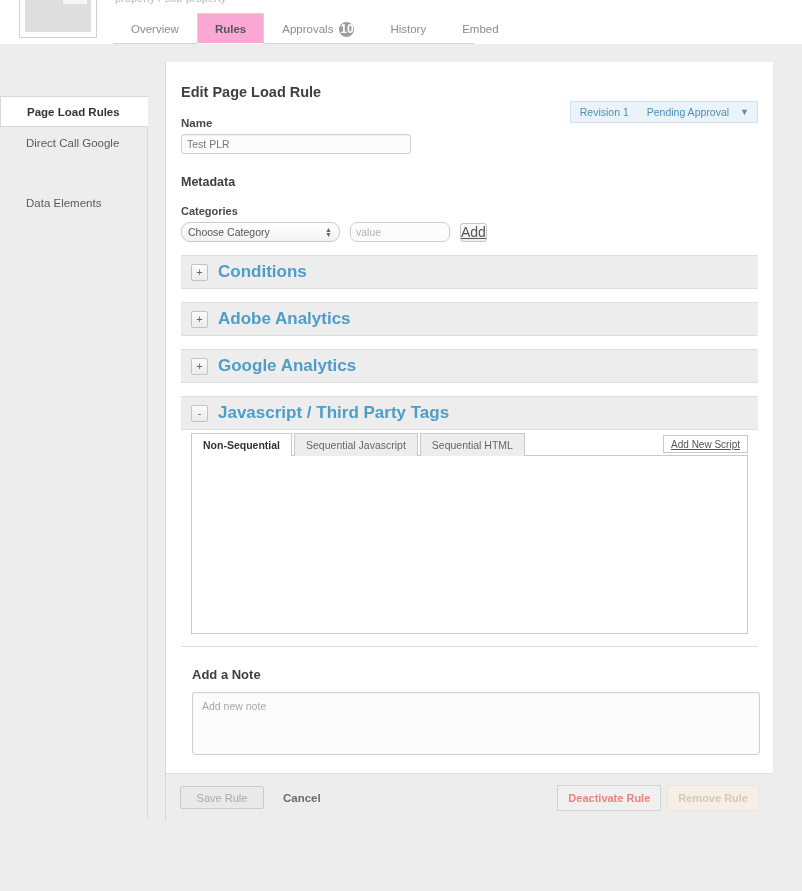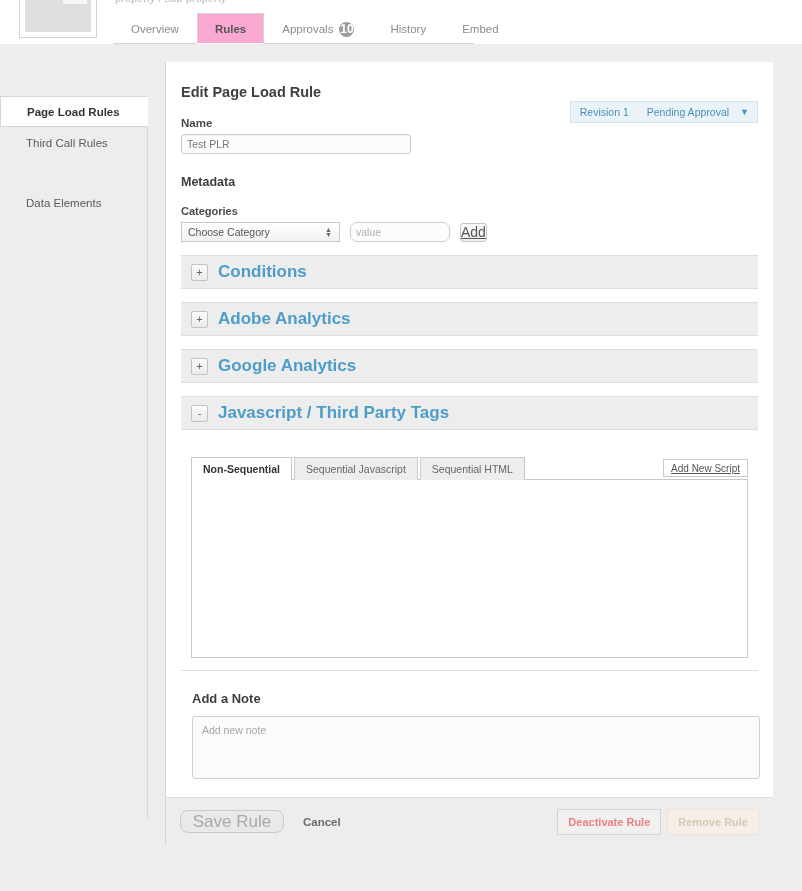--- a/index.html
+++ b/index.html
@@ -213,21 +213,21 @@
     font-weight: bold;
     color: #4a4a4a;
     margin: 16px 0 5px 0;
   }
 
   .cat-row { display: flex; align-items: center; gap: 10px; }
   .select-wrap {
     position: relative;
     width: 159px; height: 20px;
     border: 1px solid #c9c9c9;
-    border-radius: 0;
+    border-radius: 9px;
     background: linear-gradient(#ffffff, #f2f2f2);
     display: flex; align-items: center;
     padding: 0 6px;
     font-size: 10.5px;
     color: #555;
     cursor: pointer;
   }
   .select-arrows {
     position: absolute;
     right: 7px; top: 50%;
@@ -284,22 +284,21 @@
     line-height: 1;
     margin-right: 10px;
   }
   .acc-title {
     font-size: 17px;
     font-weight: bold;
     color: #4d9dc9;
   }
   .acc-body {
     border-bottom: 1px solid #dedede;
-    padding: 12px 10px 12px 10px;
-    margin-top: 14px;
+    padding: 2px 10px 12px 10px;
   }
 
   
   .script-tabs {
     display: flex;
     align-items: flex-end;
     height: 24px;
     position: relative;
   }
   .s-tab {
@@ -370,26 +369,26 @@
   .footer {
     margin-top: 14px;
     height: 48px;
     background: #ededed;
     border-top: 1px solid #dedede;
     display: flex;
     align-items: center;
     padding: 0 14px;
   }
   .btn-save {
-    width: 104px; height: 23px;
+    width: 84px; height: 23px;
     border: 1px solid #cbcbcb;
-    border-radius: 8px;
+    border-radius: 2px;
     background: #e9e9e9;
     color: #a9a9a9;
-    font-size: 17px;
+    font-size: 11px;
     cursor: pointer;
     font-family: "Liberation Sans", sans-serif;
   }
   .btn-cancel {
     margin-left: 13px;
     font-size: 11.5px;
     font-weight: bold;
     color: #6c6c6c;
     cursor: pointer;
     background: none; border: none;
@@ -463,21 +462,21 @@
       <span>Embed</span>
     </div>
   </div>
   <div class="tab-underline"></div>
 
   <div class="leftnav">
     <div class="nav-item active">
       <span>Page Load Rules</span>
     </div>
     <div class="nav-item">
-      <span>Third Call Rules</span>
+      <span>Direct Call Google</span>
     </div>
     <div class="nav-spacer"></div>
     <div class="nav-item">
       <span>Data Elements</span>
     </div>
     <div class="nav-tail"></div>
   </div>
 
   <div class="main">
     <div class="main-body">

